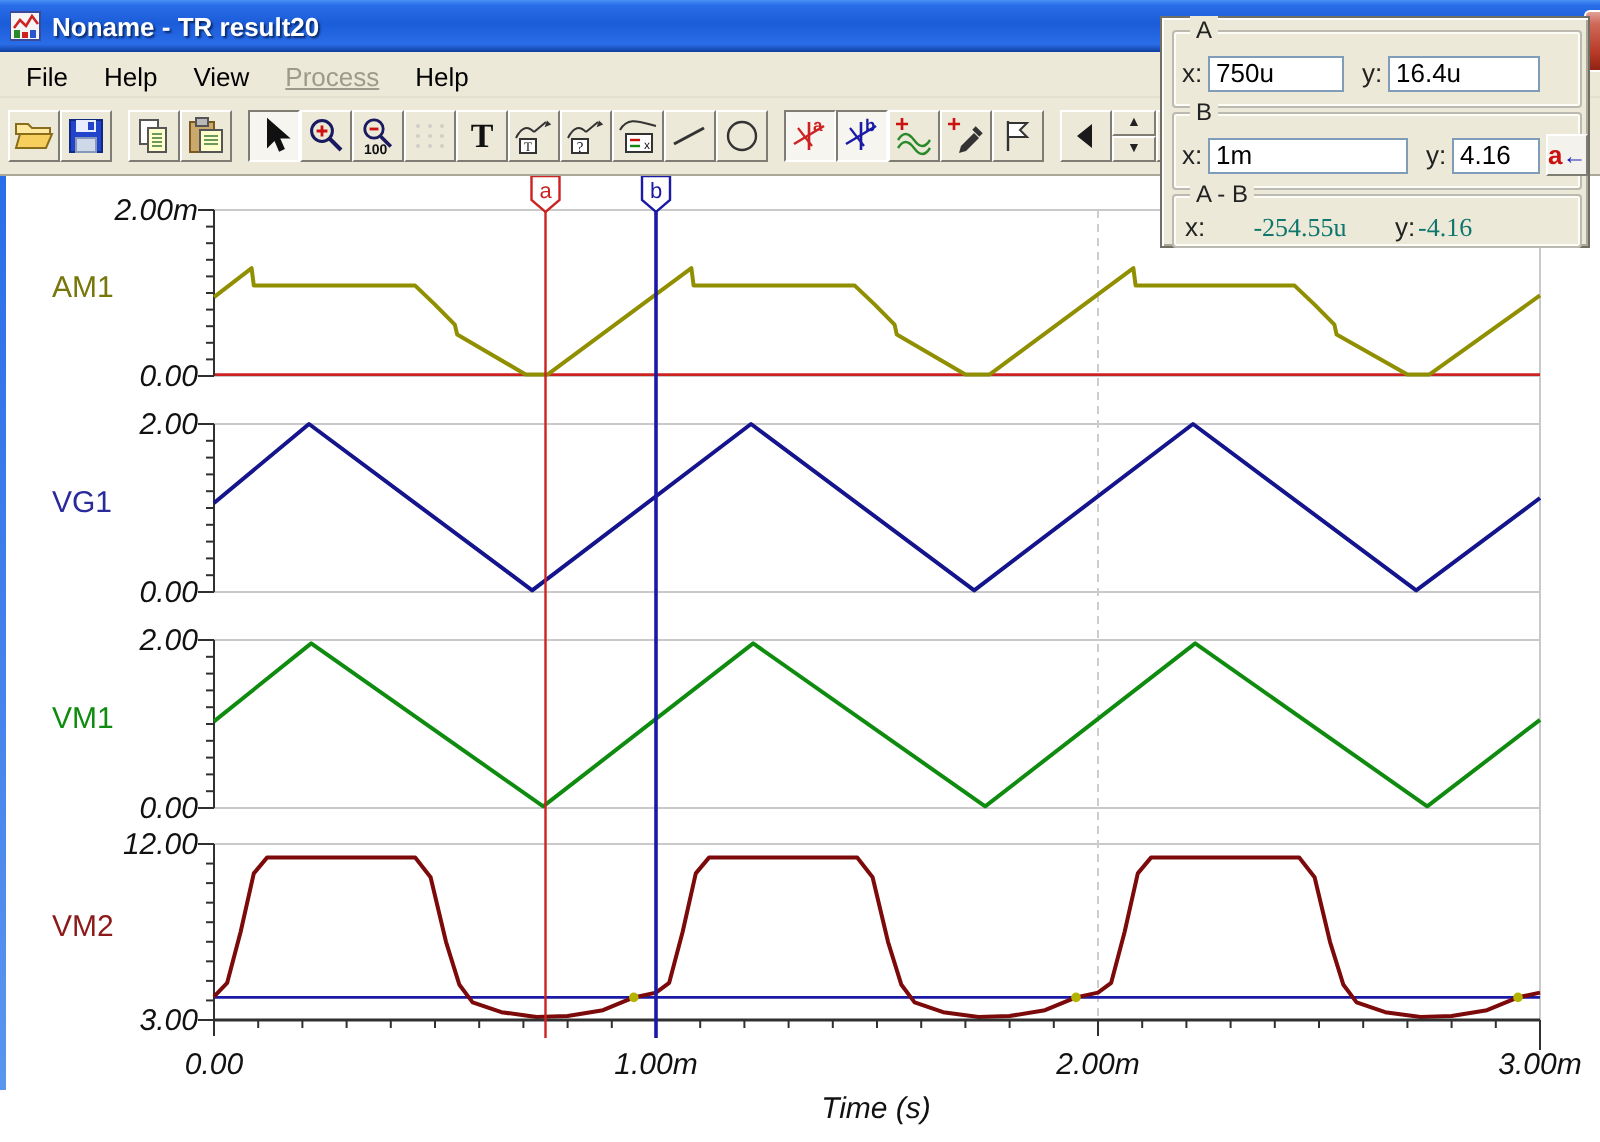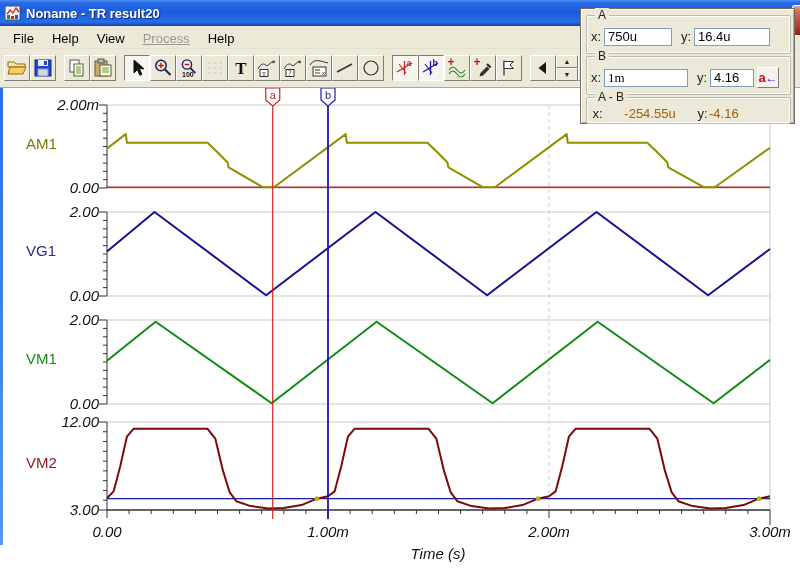--- a/index.html
+++ b/index.html
@@ -51,21 +51,21 @@
     font-size:12px;color:#222;line-height:14px;}
   .grow{display:flex;align-items:center;height:100%;padding:6px 4px 2px 4px;box-sizing:border-box;}
   .flabel{width:13px;color:#222;flex:0 0 auto;}
   .field{height:18px;border:1px solid #7F9DB9;background:#fff;font-family:"Liberation Sans",sans-serif;
     font-size:13px;padding:0 0 0 3px;box-sizing:border-box;}
   #g-a{top:6px;height:37px;} #g-b{top:47px;height:37px;} #g-ab{top:88px;height:25px;text-align:center;}
   #btn-a-jump{width:22px;height:21px;margin-left:3px;box-sizing:border-box;background:#f3f2ec;
     border:1px solid;border-color:#fff #7f7c73 #7f7c73 #fff;font-weight:bold;font-size:13px;
     display:flex;align-items:center;justify-content:center;line-height:1;}
   #btn-a-jump .ra{color:#cc1111;} #btn-a-jump .ba{color:#2222bb;font-size:12px;}
-  .ab-val{color:#a16207;}
+  .ab-val{color:#0f766e;font-family:Liberation Serif, serif;}
 </style>
 </head>
 <body>
 
 <div id="app">
 
   <svg id="plot-svg" width="800" height="571" viewBox="0 0 800 571">
       <line x1="107" y1="105" x2="770" y2="105" stroke="#c9c9c9"></line>
       <line x1="107" y1="188" x2="770" y2="188" stroke="#c9c9c9"></line>
       <line x1="107" y1="212" x2="770" y2="212" stroke="#c9c9c9"></line>
@@ -424,21 +424,21 @@
         <span class="flabel">x:</span>
         <input class="field" style="width: 68px;" value="750u">
         <span class="flabel" style="margin-left:9px">y:</span>
         <input class="field" style="width: 76px;" value="16.4u">
       </div>
     </div>
     <div class="groupbox" id="g-b">
       <span class="glabel">B</span>
       <div class="grow">
         <span class="flabel">x:</span>
-        <input class="field" style="width: 84px; font-family: Liberation Serif, serif;" value="1m">
+        <input class="field" style="width: 100px;" value="1m">
         <span class="flabel" style="margin-left:9px">y:</span>
         <input class="field" style="width: 44px;" value="4.16">
         <div id="btn-a-jump">
           <span class="ra">a</span>
           <span class="ba">←</span>
         </div>
       </div>
     </div>
     <div class="groupbox" id="g-ab">
       <span class="glabel">A - B</span>

